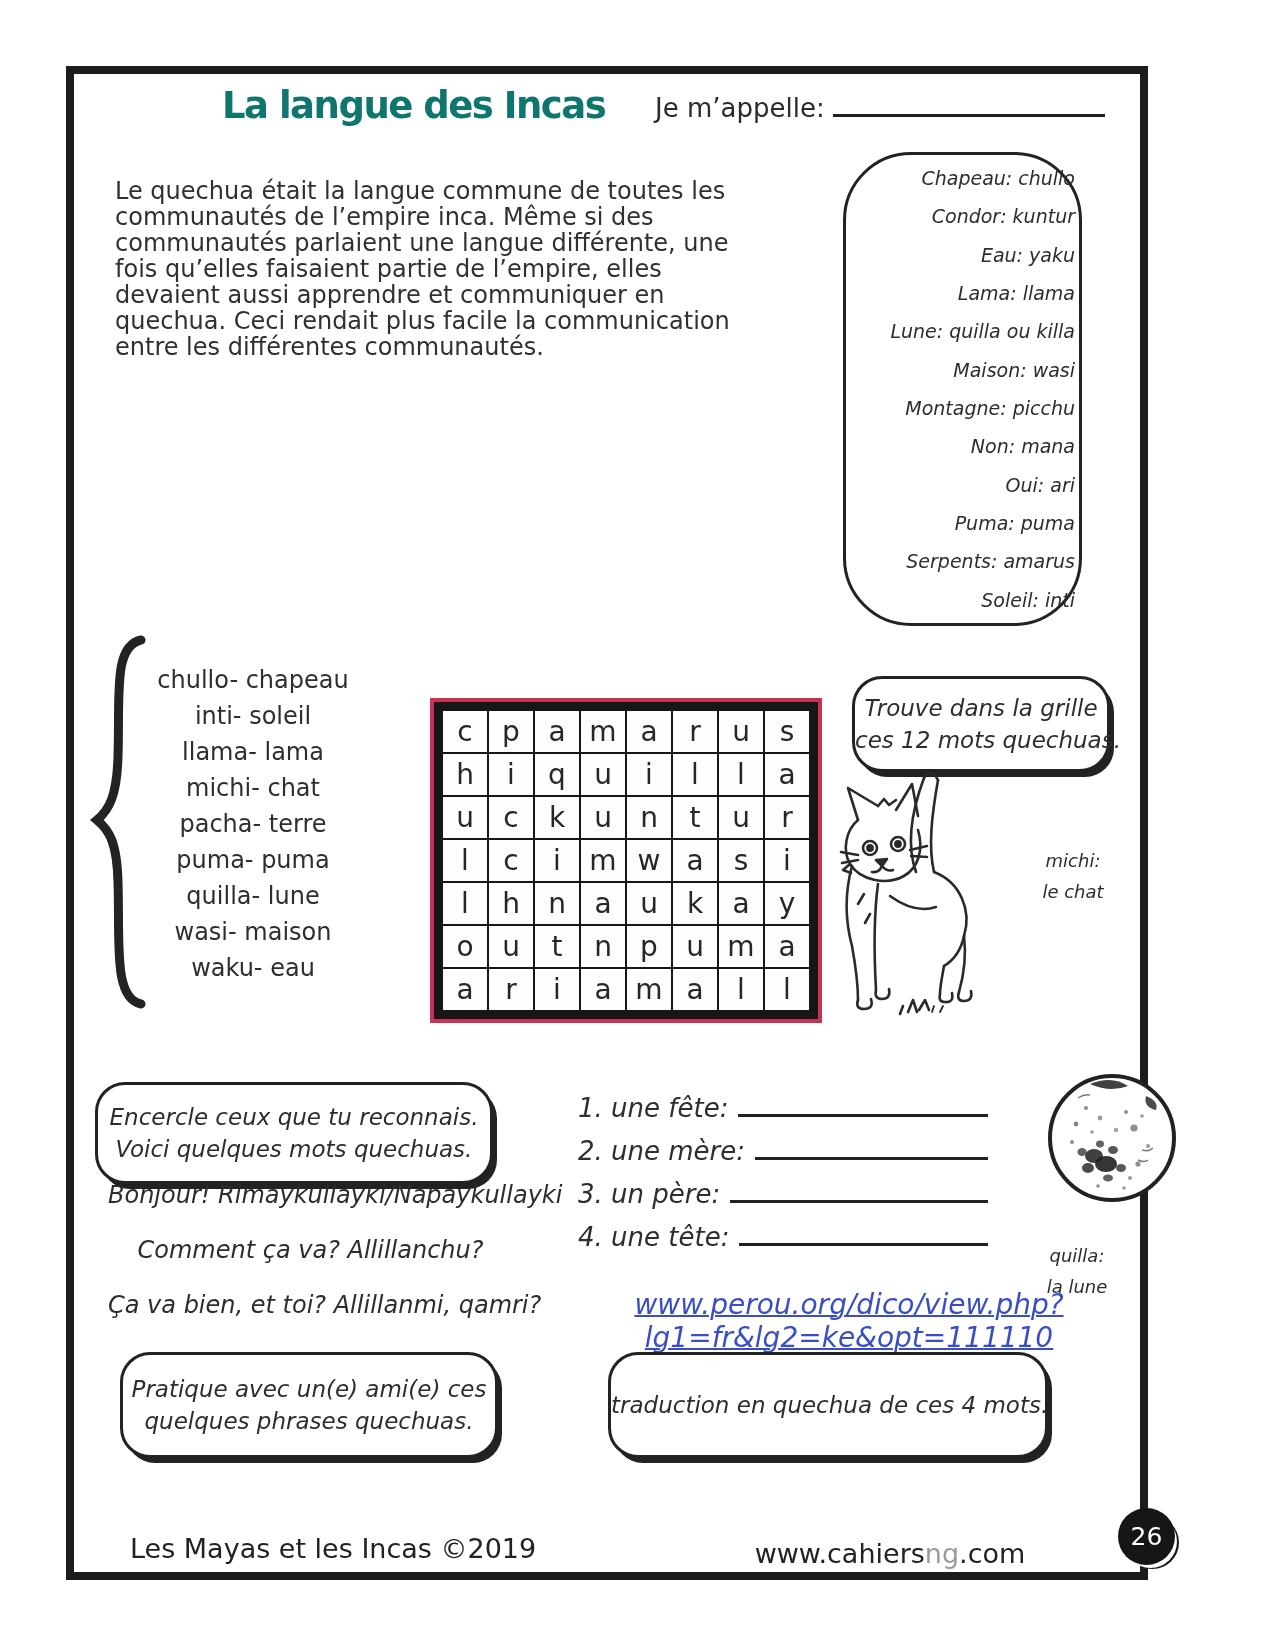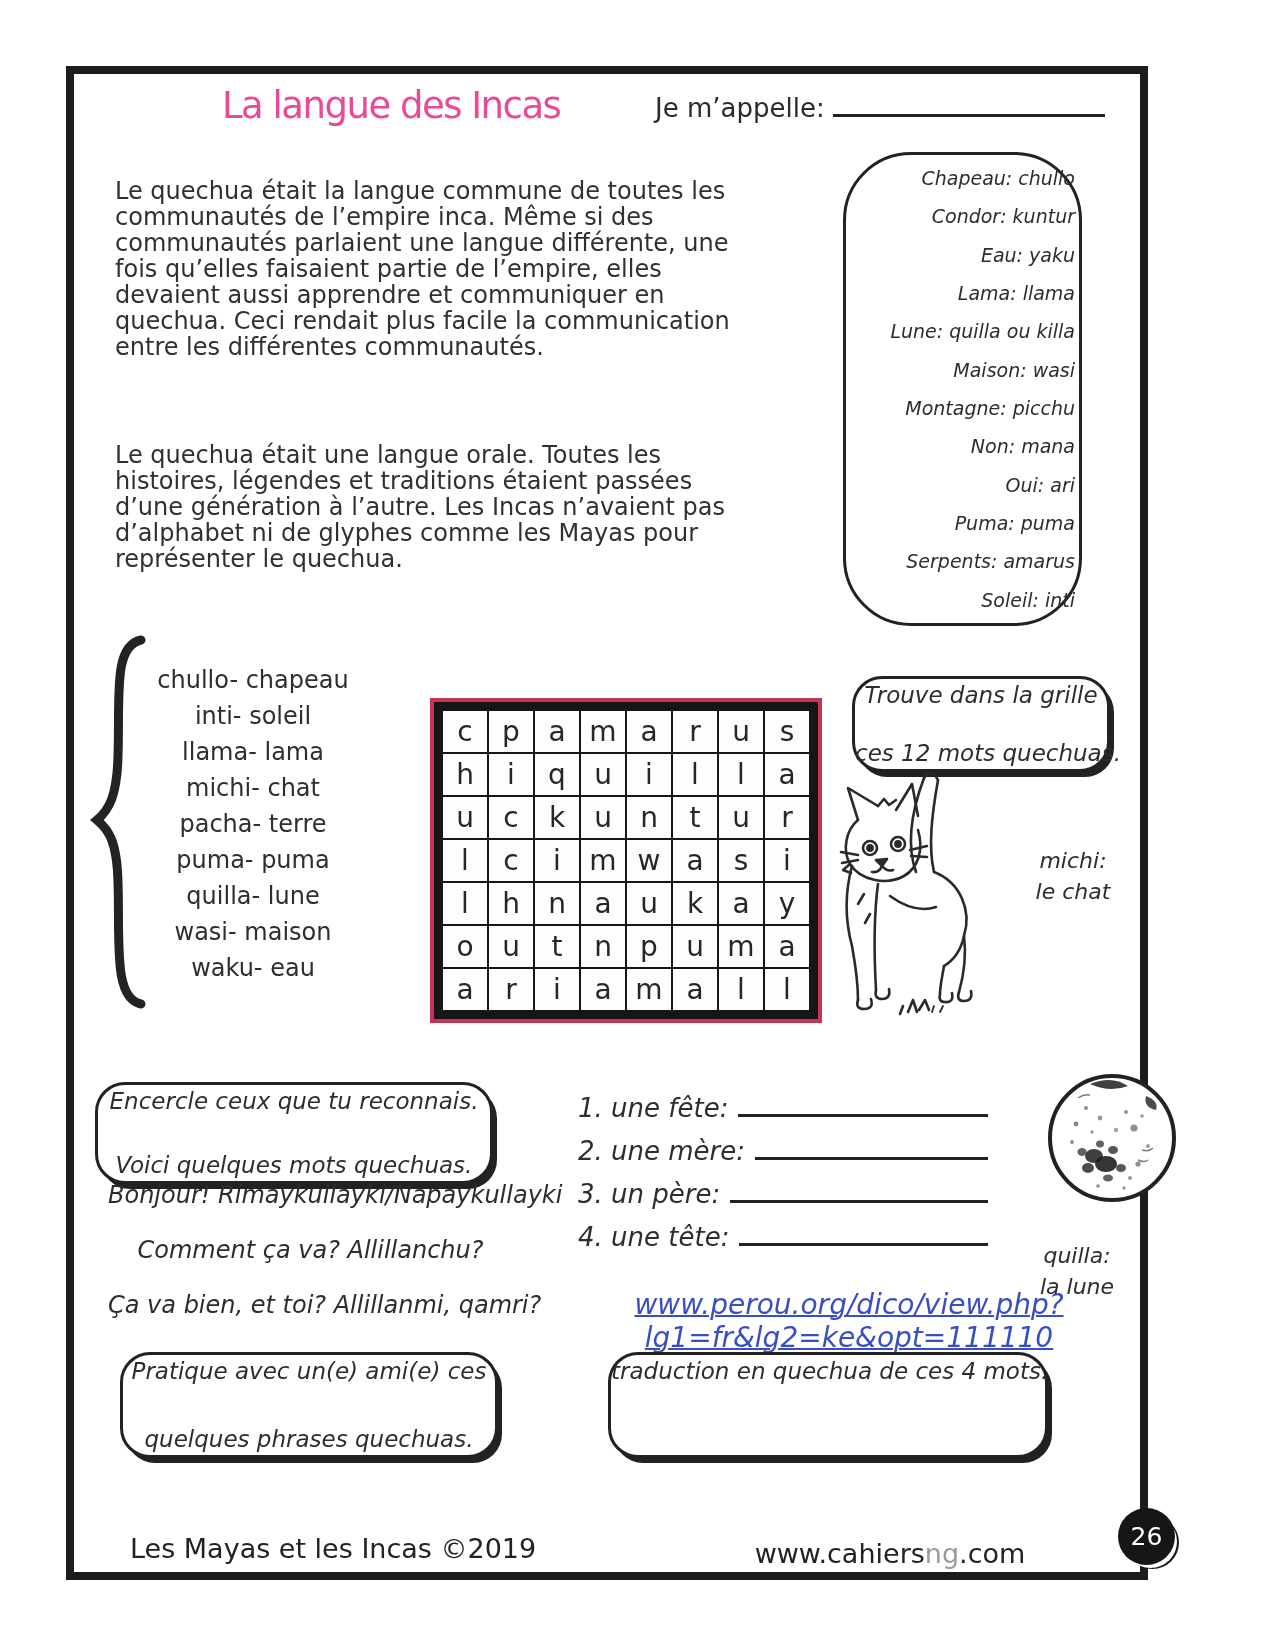--- a/index.html
+++ b/index.html
@@ -5,22 +5,22 @@
   html,body{margin:0;padding:0;background:#ffffff;}
   .sheet{
     position:relative; width:1275px; height:1650px; background:#ffffff;
     font-family:"DejaVu Sans","Liberation Sans",sans-serif; color:#2b2b2b; overflow:hidden;
   }
   .frame{
     position:absolute; left:66px; top:66px; width:1066px; height:1498px;
     border:8px solid #1c1c1c;
   }
   .title{
-    position:absolute; left:222px; top:84px; font-size:37px; font-weight:400;
-    letter-spacing:-1.5px; color:#ec4899;
+    position:absolute; left:222px; top:84px; font-size:37px; font-weight:700;
+    letter-spacing:-1.5px; color:#0f766e;
   }
   .name-row{ position:absolute; left:655px; top:90px; font-size:26px; }
   .name-line{ display:inline-block; width:272px; border-bottom:3px solid #222; height:24px; margin-left:8px;}
   .para{
     position:absolute; left:115px; width:648px; font-size:24px; line-height:26px; color:#303030;
   }
   .p1{ top:178px; }
   .p2{ top:442px; }
   .vocab-box{
     position:absolute; left:843px; top:152px; width:225px; height:460px;
@@ -38,29 +38,29 @@
     display:grid; grid-template-columns:repeat(8,44px); grid-auto-rows:41px; gap:2px;
     background:#161616; border:9px solid #161616; outline:4px solid var(--grid_red,#c73352);
   }
   .ws-cell{
     background:#fdfdfd; display:flex; align-items:center; justify-content:center;
     font-size:28px; color:#262626;
   }
   .bubble{
     position:absolute; border:3px solid #222; border-radius:30px; background:#fff;
     box-shadow:5px 6px 0 -1px #222;
-    display:flex; flex-direction:column; justify-content:space-between; text-align:center;
+    display:flex; flex-direction:column; justify-content:center; text-align:center;
   }
   .bubble-line{ font-style:italic; font-size:23px; line-height:32px; color:#2d2d2d; white-space:nowrap;}
   .b-grid{ left:852px; top:676px; width:252px; height:90px; }
   .b-circle{ left:95px; top:1082px; width:392px; height:96px; }
   .b-practice{ left:120px; top:1352px; width:372px; height:100px; }
   .b-website{ left:608px; top:1352px; width:434px; height:100px; }
   .caption{ position:absolute; text-align:center; }
-  .caption-line{ font-style:italic; font-size:22px; line-height:31px; color:#2d2d2d; white-space:nowrap;}
+  .caption-line{ font-style:italic; font-size:18px; line-height:31px; color:#2d2d2d; white-space:nowrap;}
   .cap-cat{ left:1008px; top:845px; width:130px; }
   .cap-moon{ left:1012px; top:1240px; width:130px; }
   .cat-svg{ position:absolute; left:812px; top:762px; }
   .moon-svg{ position:absolute; left:1042px; top:1068px; }
   .fill-list{ position:absolute; left:578px; top:1080px; width:410px; }
   .fill-row{ display:flex; align-items:flex-end; height:43px; }
   .fill-label{ font-style:italic; font-size:26px; color:#2e2e2e; white-space:nowrap; }
   .fill-line{ flex:1; border-bottom:3px solid #222; margin-left:10px; margin-bottom:6px; }
   .phrases{
     position:absolute; left:108px; top:1168px; width:405px; text-align:center;
@@ -86,21 +86,20 @@
 <div class="sheet">
   <div class="frame"></div>
 
   <div class="title">La langue des Incas</div>
 
   <div class="name-row">
     <span>Je m’appelle:</span><span class="name-line"></span>
   </div>
 
   <div class="para p1">Le quechua était la langue commune de toutes les communautés de l’empire inca. Même si des communautés parlaient une langue différente, une fois qu’elles faisaient partie de l’empire, elles devaient aussi apprendre et communiquer en quechua. Ceci rendait plus facile la communication entre les différentes communautés.</div>
-  <div class="para p2">Le quechua était une langue orale. Toutes les histoires, légendes et traditions étaient passées d’une génération à l’autre. Les Incas n’avaient pas d’alphabet ni de glyphes comme les Mayas pour représenter le quechua.</div>
 
   <div class="vocab-box">
       <div class="vocab-line">Chapeau: chullo</div>
       <div class="vocab-line">Condor: kuntur</div>
       <div class="vocab-line">Eau: yaku</div>
       <div class="vocab-line">Lama: llama</div>
       <div class="vocab-line">Lune: quilla ou killa</div>
       <div class="vocab-line">Maison: wasi</div>
       <div class="vocab-line">Montagne: picchu</div>
       <div class="vocab-line">Non: mana</div>

